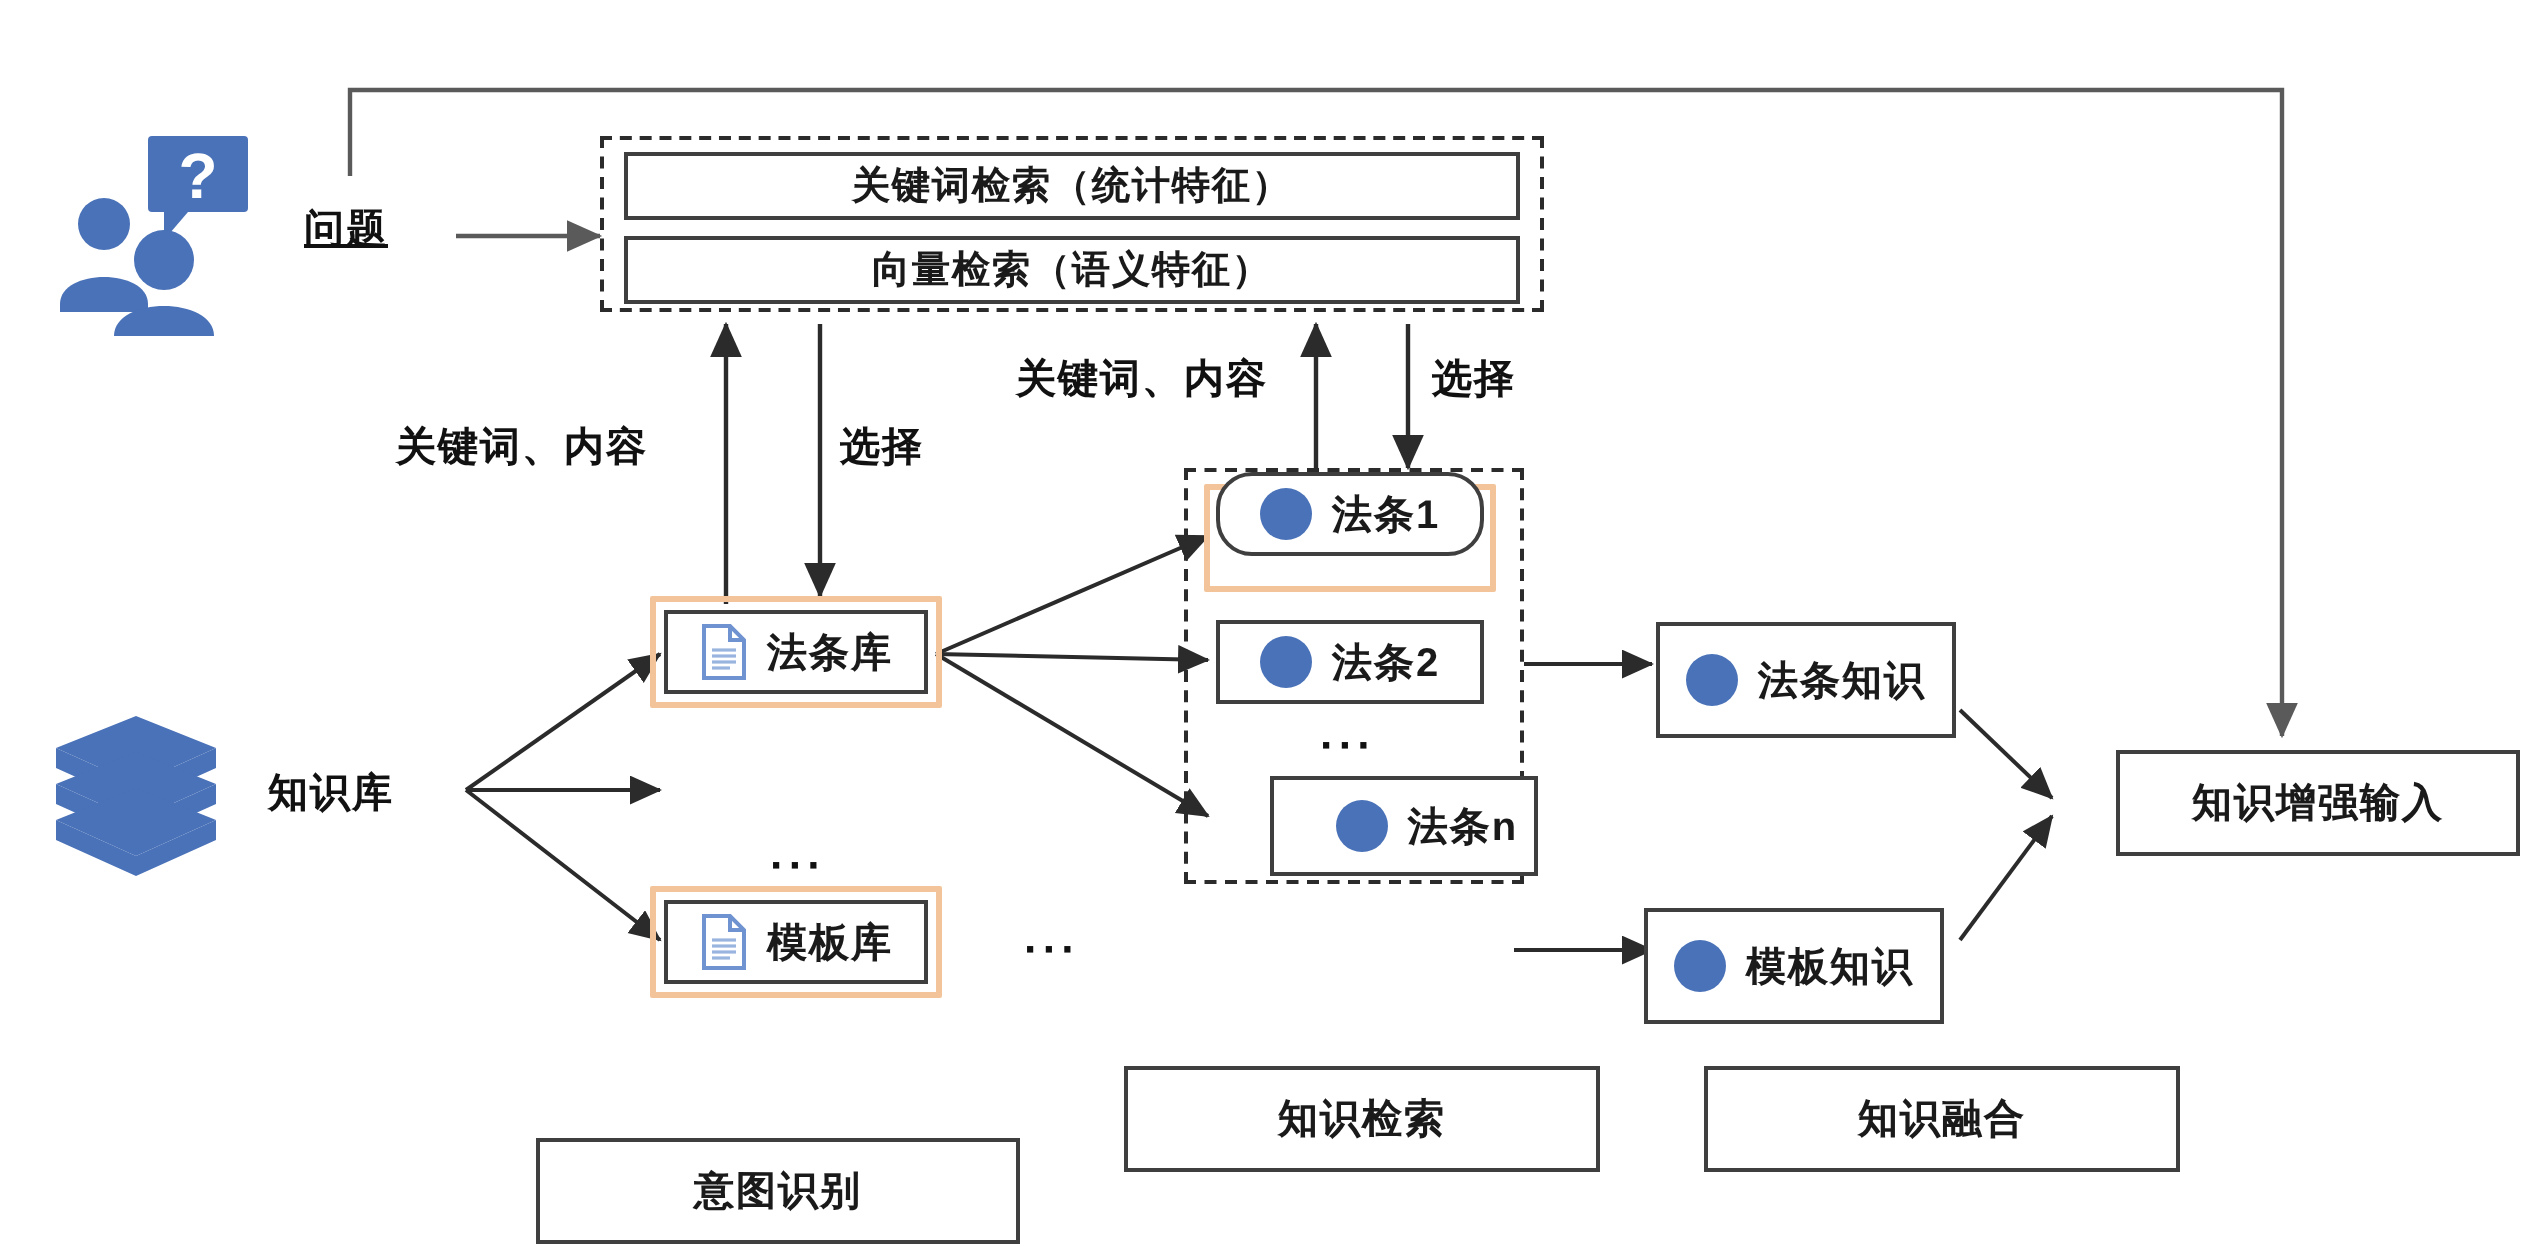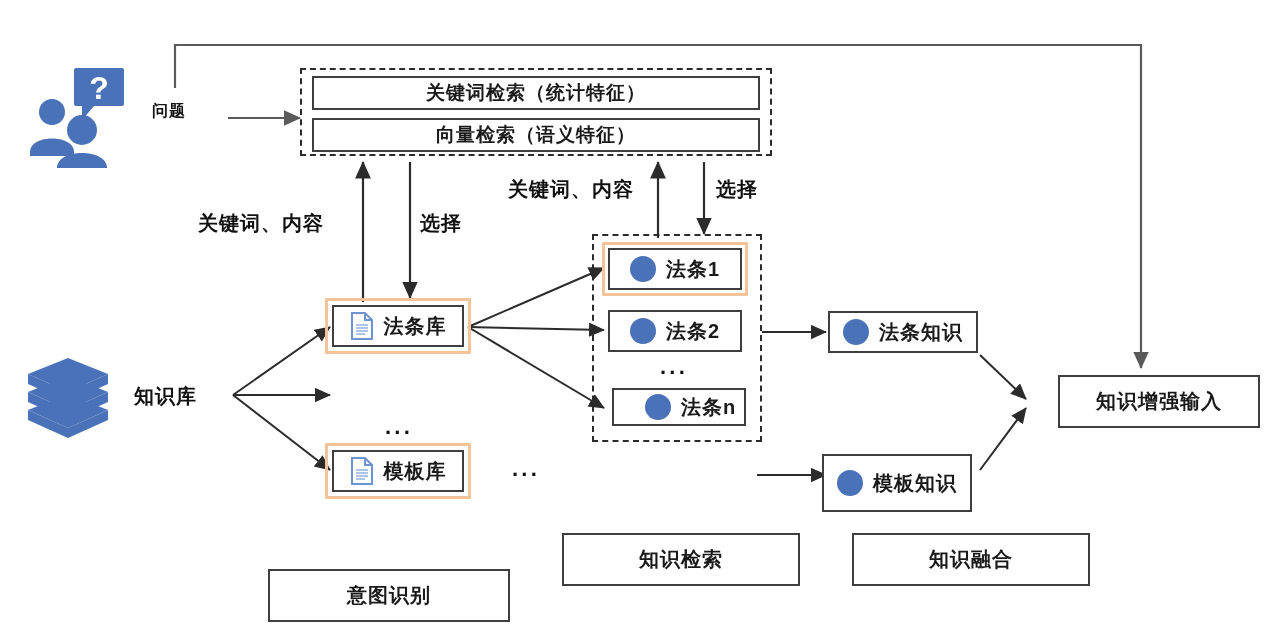--- a/index.html
+++ b/index.html
@@ -150,21 +150,21 @@
   </div>
 
   <div class="dashed" style="left:300px; top:68px; width:472px; height:88px;"></div>
   <div class="box" style="left:312px; top:76px; width:448px; height:34px; font-size:19px;">
     <span>关键词检索（统计特征）</span>
   </div>
   <div class="box" style="left:312px; top:118px; width:448px; height:34px; font-size:19px;">
     <span>向量检索（语义特征）</span>
   </div>
 
-  <div class="lbl" style="left:152px; top:101px; font-size:16px;">问题</div>
+  <div class="lbl" style="left:152px; top:101px; font-size:20px;text-decoration:underline;">问题</div>
   <div class="lbl" style="left:198px; top:210px; font-size:20px;">关键词、内容</div>
   <div class="lbl" style="left:420px; top:210px; font-size:20px;">选择</div>
   <div class="lbl" style="left:508px; top:176px; font-size:20px;">关键词、内容</div>
   <div class="lbl" style="left:716px; top:176px; font-size:20px;">选择</div>
   <div class="lbl" style="left:134px; top:383px; font-size:20px;">知识库</div>
 
   <div class="hl" style="left:325px; top:298px; width:146px; height:56px;"></div>
   <div class="box" style="left:332px; top:305px; width:132px; height:42px; font-size:20px;">
     <span class="dotitem">
       <svg class="docicon" width="24" height="28" viewBox="0 0 24 28">
@@ -197,46 +197,46 @@
             <line x1="6" y1="22" x2="15" y2="22"></line>
         </g>
       </svg>
       <span>模板库</span>
     </span>
   </div>
 
   <div class="dashed" style="left:592px; top:234px; width:170px; height:208px;"></div>
 
   <div class="hl" style="left:602px; top:242px; width:146px; height:54px;"></div>
-  <div class="box" style="left:608px; top:248px; width:134px; height:42px; font-size:20px;">
+  <div class="box" style="left:608px; top:236px; width:134px; height:42px; font-size:20px;border-radius:18px;">
     <span class="dotitem">
       <span class="bluedot"></span>
       <span>法条1</span>
     </span>
   </div>
 
   <div class="box" style="left:608px; top:310px; width:134px; height:42px; font-size:20px;">
     <span class="dotitem">
       <span class="bluedot"></span>
       <span>法条2</span>
     </span>
   </div>
 
   <div class="dots" style="left:660px; top:360px; font-size:22px;">···</div>
 
-  <div class="box" style="left:612px; top:388px; width:134px; height:38px; font-size:20px;padding-left:23px;">
+  <div class="box" style="left:635px; top:388px; width:134px; height:50px; font-size:20px;padding-left:23px;">
     <span class="dotitem">
       <span class="bluedot"></span>
       <span>法条n</span>
     </span>
   </div>
 
   <div class="dots" style="left:512px; top:462px; font-size:22px;">···</div>
 
-  <div class="box" style="left:828px; top:311px; width:150px; height:42px; font-size:20px;">
+  <div class="box" style="left:828px; top:311px; width:150px; height:58px; font-size:20px;">
     <span class="dotitem">
       <span class="bluedot"></span>
       <span>法条知识</span>
     </span>
   </div>
 
   <div class="box" style="left:822px; top:454px; width:150px; height:58px; font-size:20px;">
     <span class="dotitem">
       <span class="bluedot"></span>
       <span>模板知识</span>

